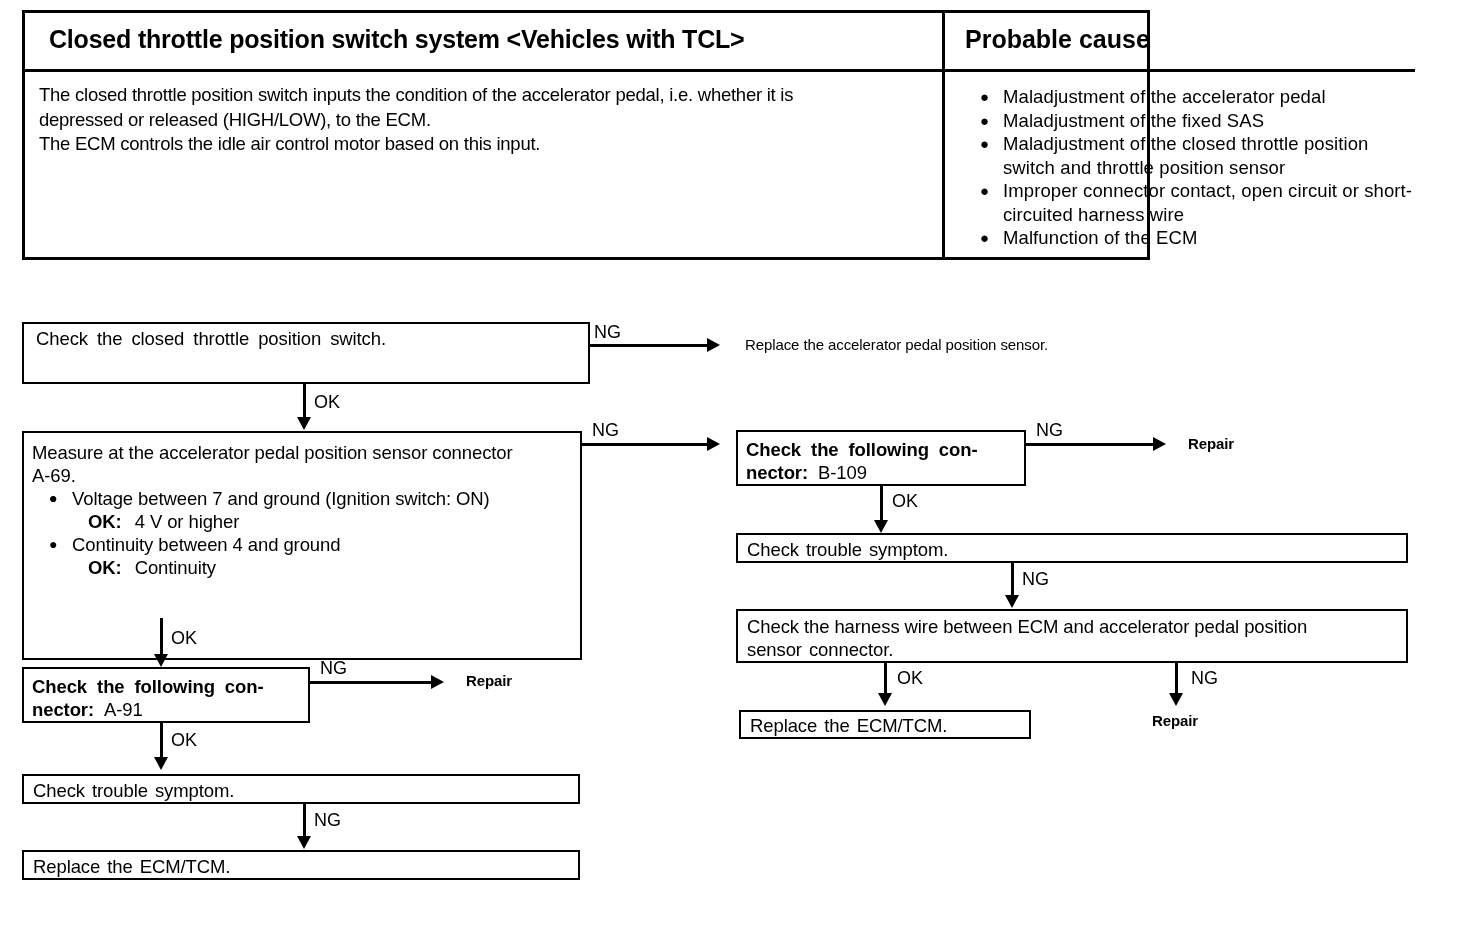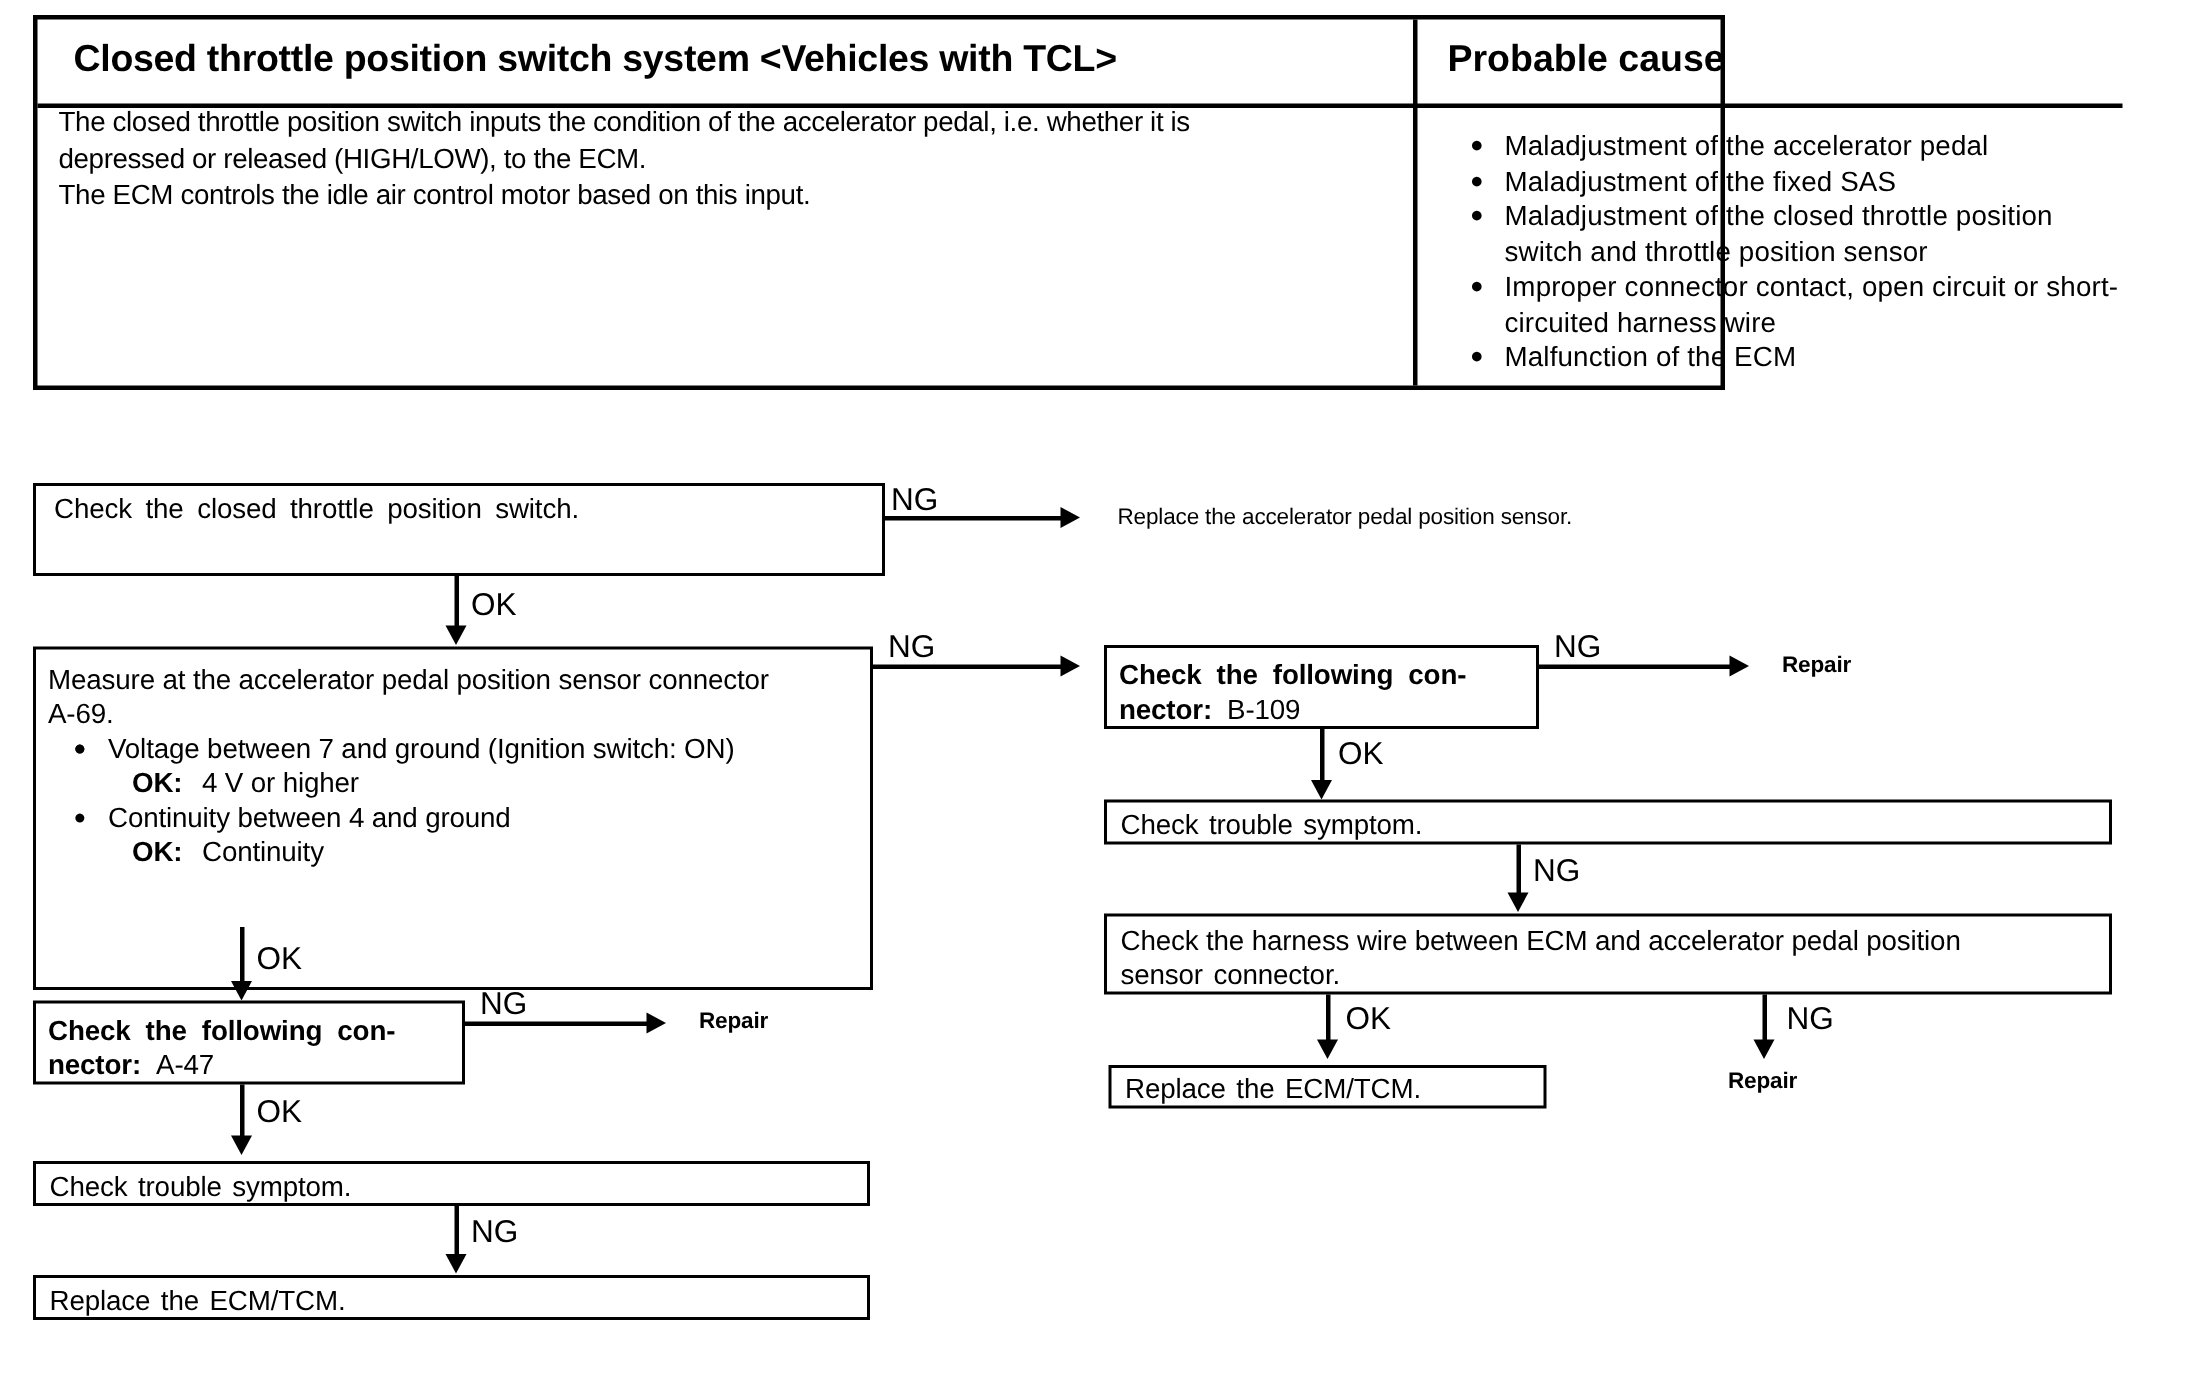--- a/index.html
+++ b/index.html
@@ -61,21 +61,21 @@
     position: absolute;
     left: 940px;
     top: 12px;
     font-size: 25px;
     font-weight: bold;
     white-space: nowrap;
   }
   .desc {
     position: absolute;
     left: 14px;
-    top: 56px;
+    top: 70px;
     width: 890px;
     font-size: 18.5px;
     line-height: 24.5px;
     letter-spacing: -0.25px;
   }
   .cause-list {
     position: absolute;
     left: 933px;
     top: 72px;
     width: 460px;
@@ -113,21 +113,21 @@
   .wsp2 { word-spacing: 2px; }
   .bold { font-weight: bold; }
   .plain-label {
     position: absolute;
     font-size: 15px;
     letter-spacing: -0.1px;
     white-space: nowrap;
   }
   .edge-label {
     position: absolute;
-    font-size: 21px;
+    font-size: 18px;
     letter-spacing: 0px;
     white-space: nowrap;
   }
 
   
   .hline { position: absolute; height: 2.5px; background: #000; }
   .vline { position: absolute; width: 2.5px; background: #000; }
   .arrow-r {
     position: absolute;
     width: 0; height: 0;
@@ -236,21 +236,21 @@
   <div class="edge-label" style="left:592px; top:420px;">NG</div>
 
   <div class="vline" style="left:160px; top:618px; height:44px;"></div>
   <div class="arrow-d" style="left:154px; top:654px;"></div>
   <div class="edge-label" style="left:171px; top:628px;">OK</div>
 
   <div class="box" style="left:22px; top:667px; width:288px; height:56px;">
     <div class="box-txt bold" style="left:8px; top:6px; word-spacing:5px;">Check the following con-</div>
     <div class="box-txt" style="left:8px; top:29px;">
       <span class="bold">nector:</span>
-      <span style="padding-left:5px;">A-47</span>
+      <span style="padding-left:5px;">A-91</span>
     </div>
   </div>
 
   <div class="hline" style="left:310px; top:681px; width:122px;"></div>
   <div class="arrow-r" style="left:431px; top:675px;"></div>
   <div class="edge-label" style="left:320px; top:658px;">NG</div>
   <div class="plain-label bold" style="left:466px; top:672px;">Repair</div>
 
   <div class="vline" style="left:160px; top:723px; height:42px;"></div>
   <div class="arrow-d" style="left:154px; top:757px;"></div>

